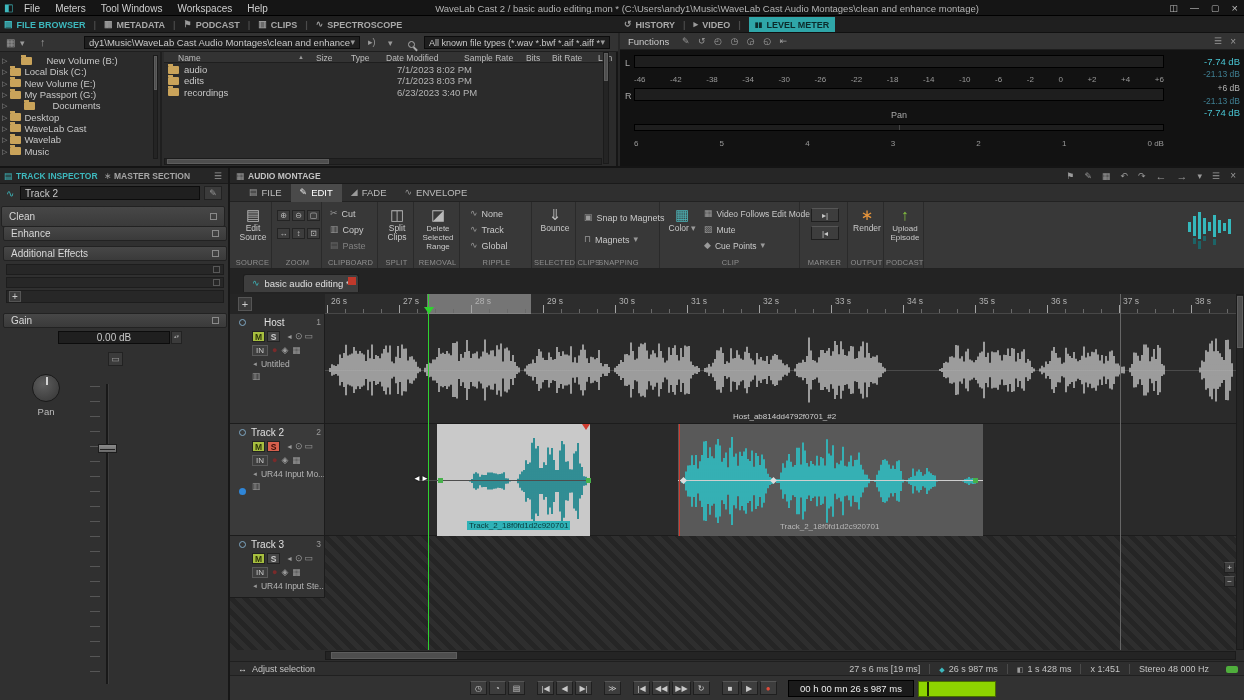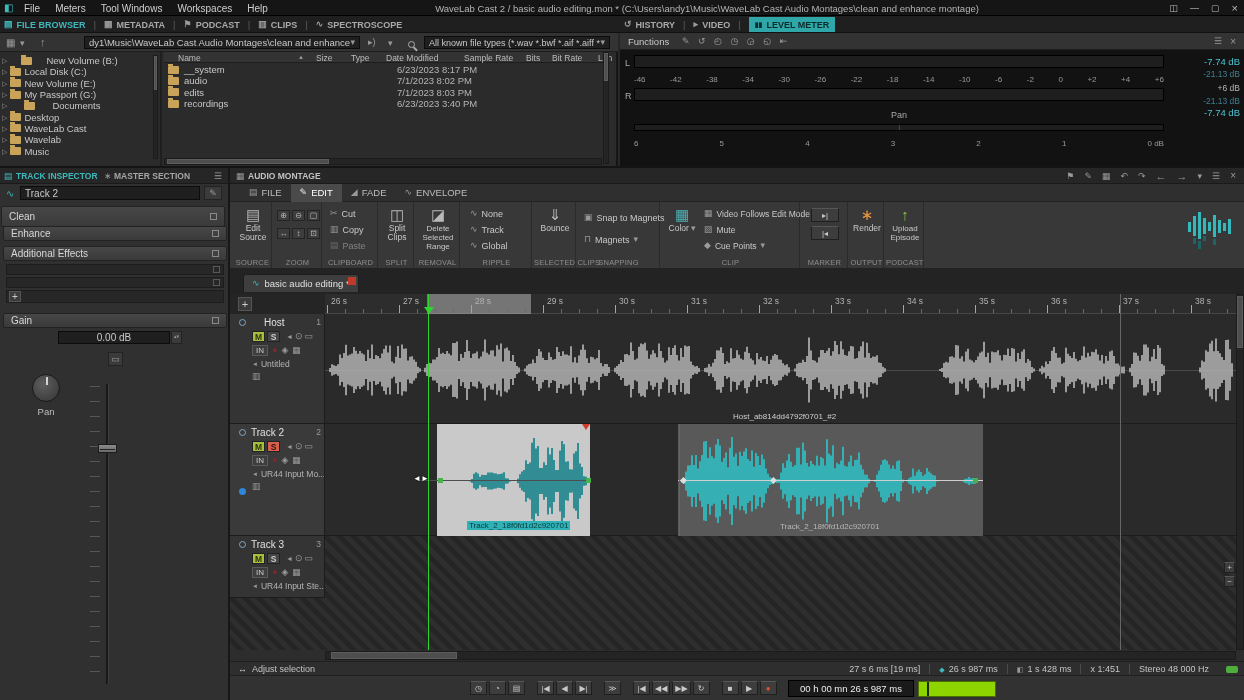--- a/index.html
+++ b/index.html
@@ -192,25 +192,20 @@
       <span class="a" style="left:187px;top:1px">Type</span>
       <span class="a" style="left:222px;top:1px">Date Modified</span>
       <span class="a" style="left:300px;top:1px">Sample Rate</span>
       <span class="a" style="left:362px;top:1px">Bits</span>
       <span class="a" style="left:388px;top:1px">Bit Rate</span>
       <span class="a" style="left:434px;top:1px">Len</span>
     </div>
     <div class="a" style="left:0;top:12px;width:440px">
       <div class="f" style="height:11.3px;font-size:9.5px">
           <span class="fold" style="margin-left:4px"></span>
-          <span style="margin-left:5px;width:195px">__system</span>
-          <span style="margin-left:18px;color:#b5b5b5">6/23/2023 8:17 PM</span>
-        </div>
-      <div class="f" style="height:11.3px;font-size:9.5px">
-          <span class="fold" style="margin-left:4px"></span>
           <span style="margin-left:5px;width:195px">audio</span>
           <span style="margin-left:18px;color:#b5b5b5">7/1/2023 8:02 PM</span>
         </div>
       <div class="f" style="height:11.3px;font-size:9.5px">
           <span class="fold" style="margin-left:4px"></span>
           <span style="margin-left:5px;width:195px">edits</span>
           <span style="margin-left:18px;color:#b5b5b5">7/1/2023 8:03 PM</span>
         </div>
       <div class="f" style="height:11.3px;font-size:9.5px">
           <span class="fold" style="margin-left:4px"></span>

